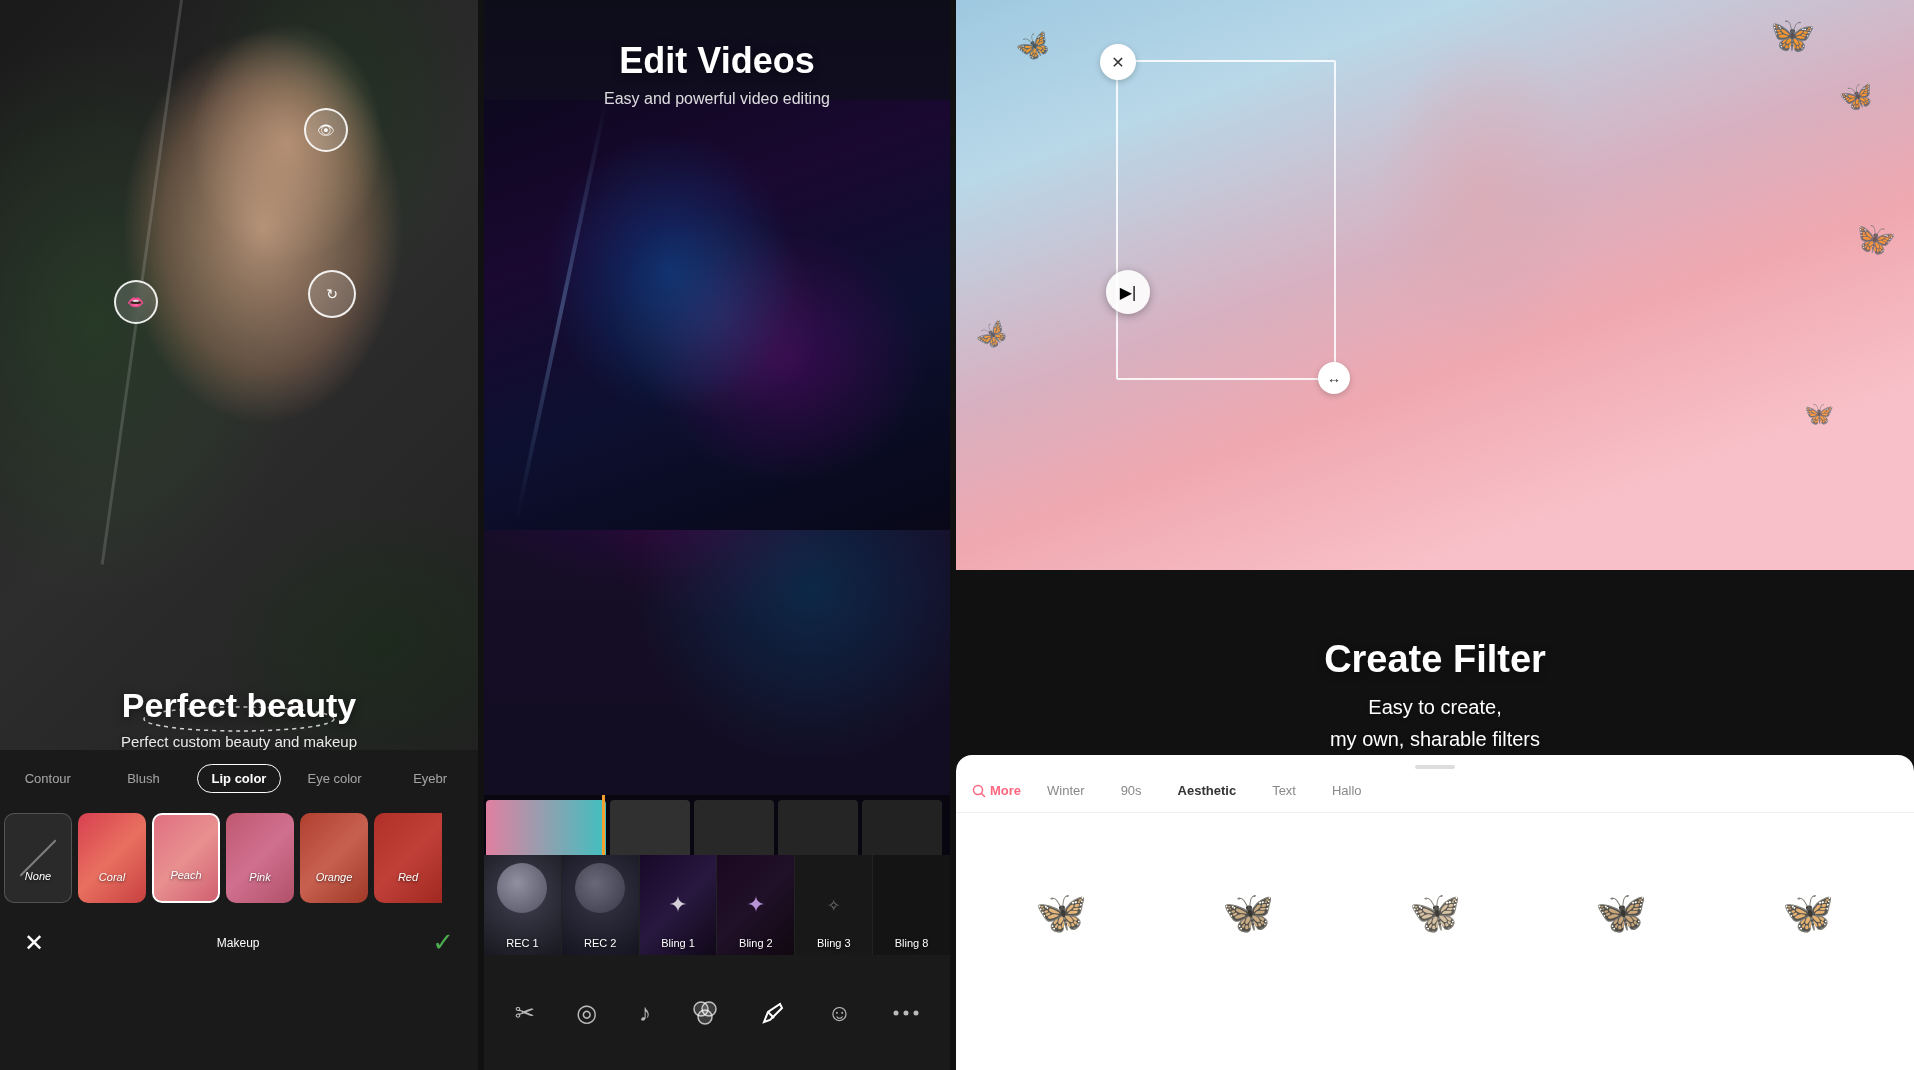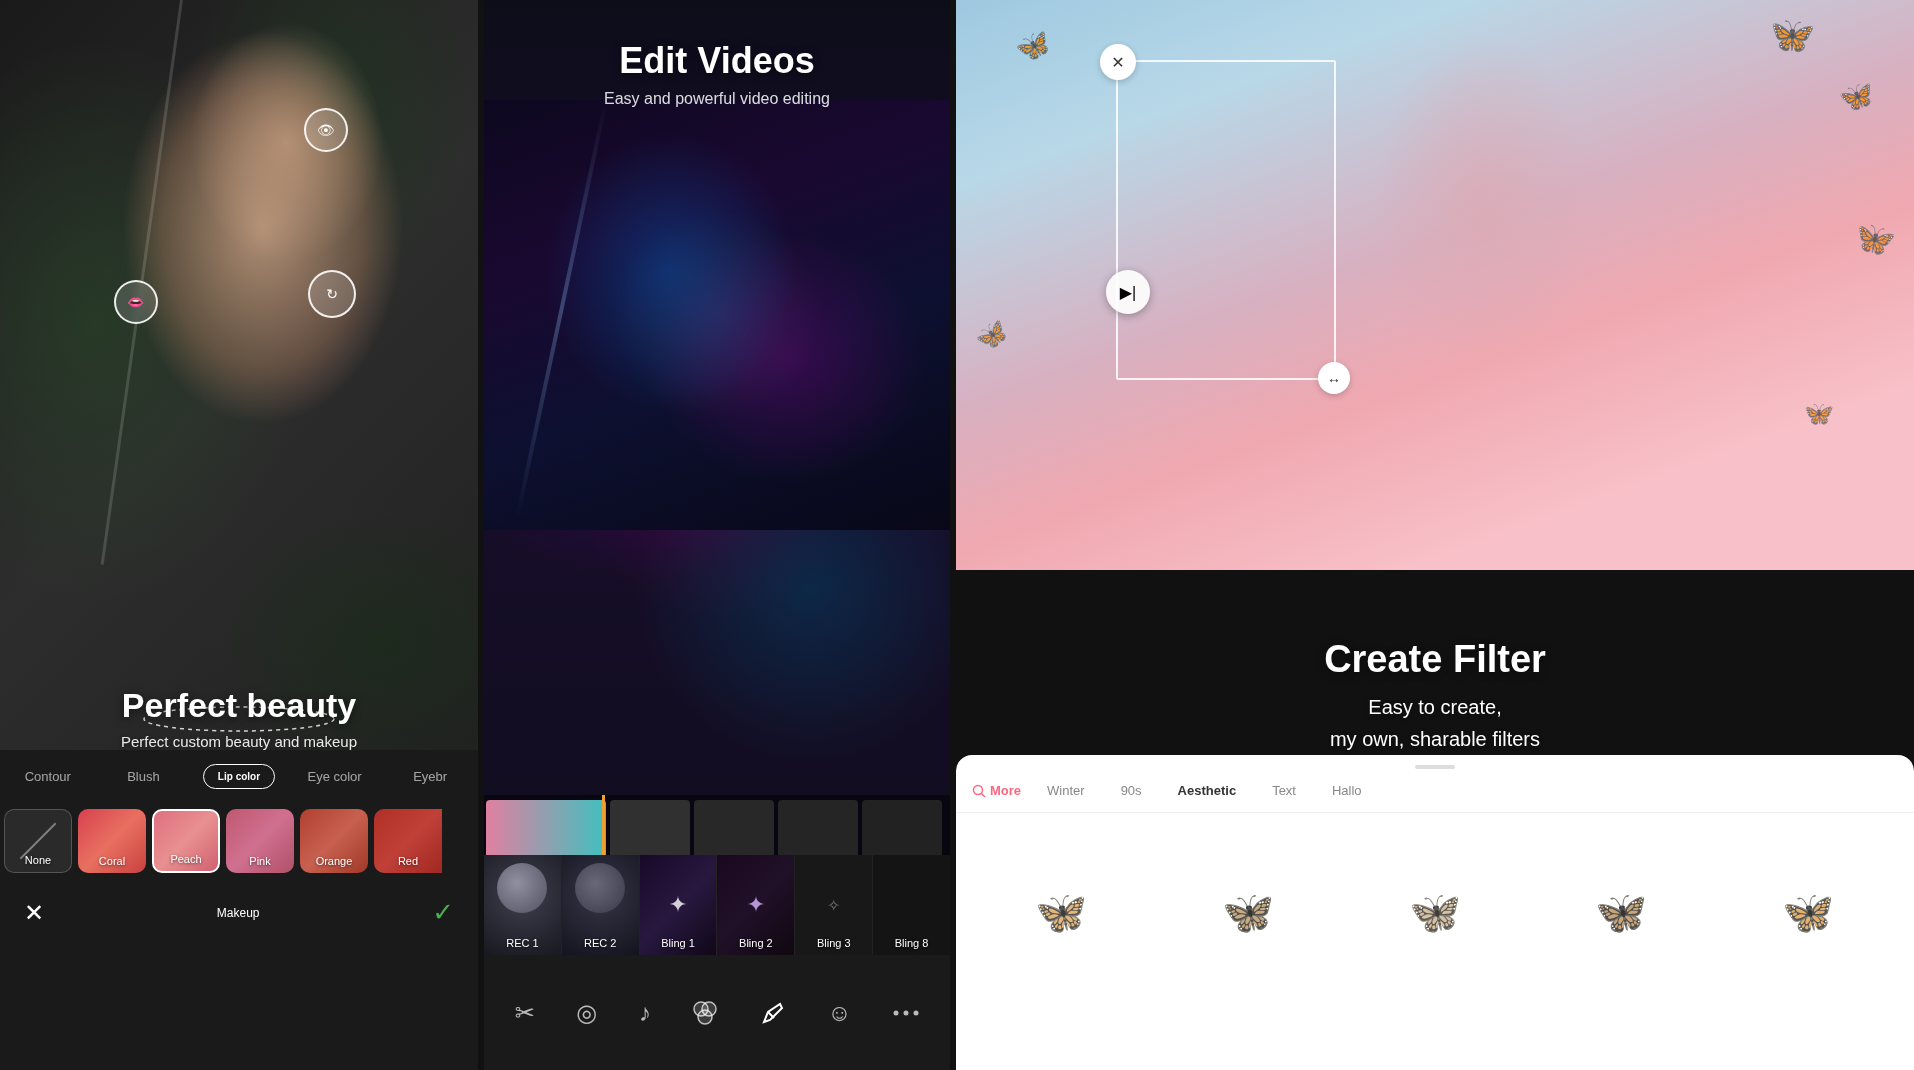--- a/index.html
+++ b/index.html
@@ -118,44 +118,45 @@
     }
     .tab-item.active {
       color: white;
       font-weight: 600;
     }
     .tab-item-pill {
       display: inline-block;
       padding: 6px 14px;
       border: 1.5px solid white;
       border-radius: 20px;
-      font-size: 10px;
+      font-size: 13px;
       color: white;
       font-weight: 600;
     }
 
     
     .swatch-row {
       display: flex;
       align-items: center;
       padding: 10px 4px;
       gap: 6px;
     }
     .swatch {
       width: 68px;
-      height: 64px;
+      height: 90px;
       border-radius: 10px;
       position: relative;
       flex-shrink: 0;
       display: flex;
       flex-direction: column;
       align-items: center;
       justify-content: flex-end;
-      padding-bottom: 6px;
+      padding-bottom: 20px;
       overflow: hidden;
+      font-style: italic;
     }
     .swatch-label {
       font-size: 11px;
       color: white;
       text-shadow: 0 1px 3px rgba(0,0,0,0.6);
       font-weight: 500;
     }
     .swatch-none {
       background: #2a2a2a;
       border: 1px solid rgba(255,255,255,0.2);

